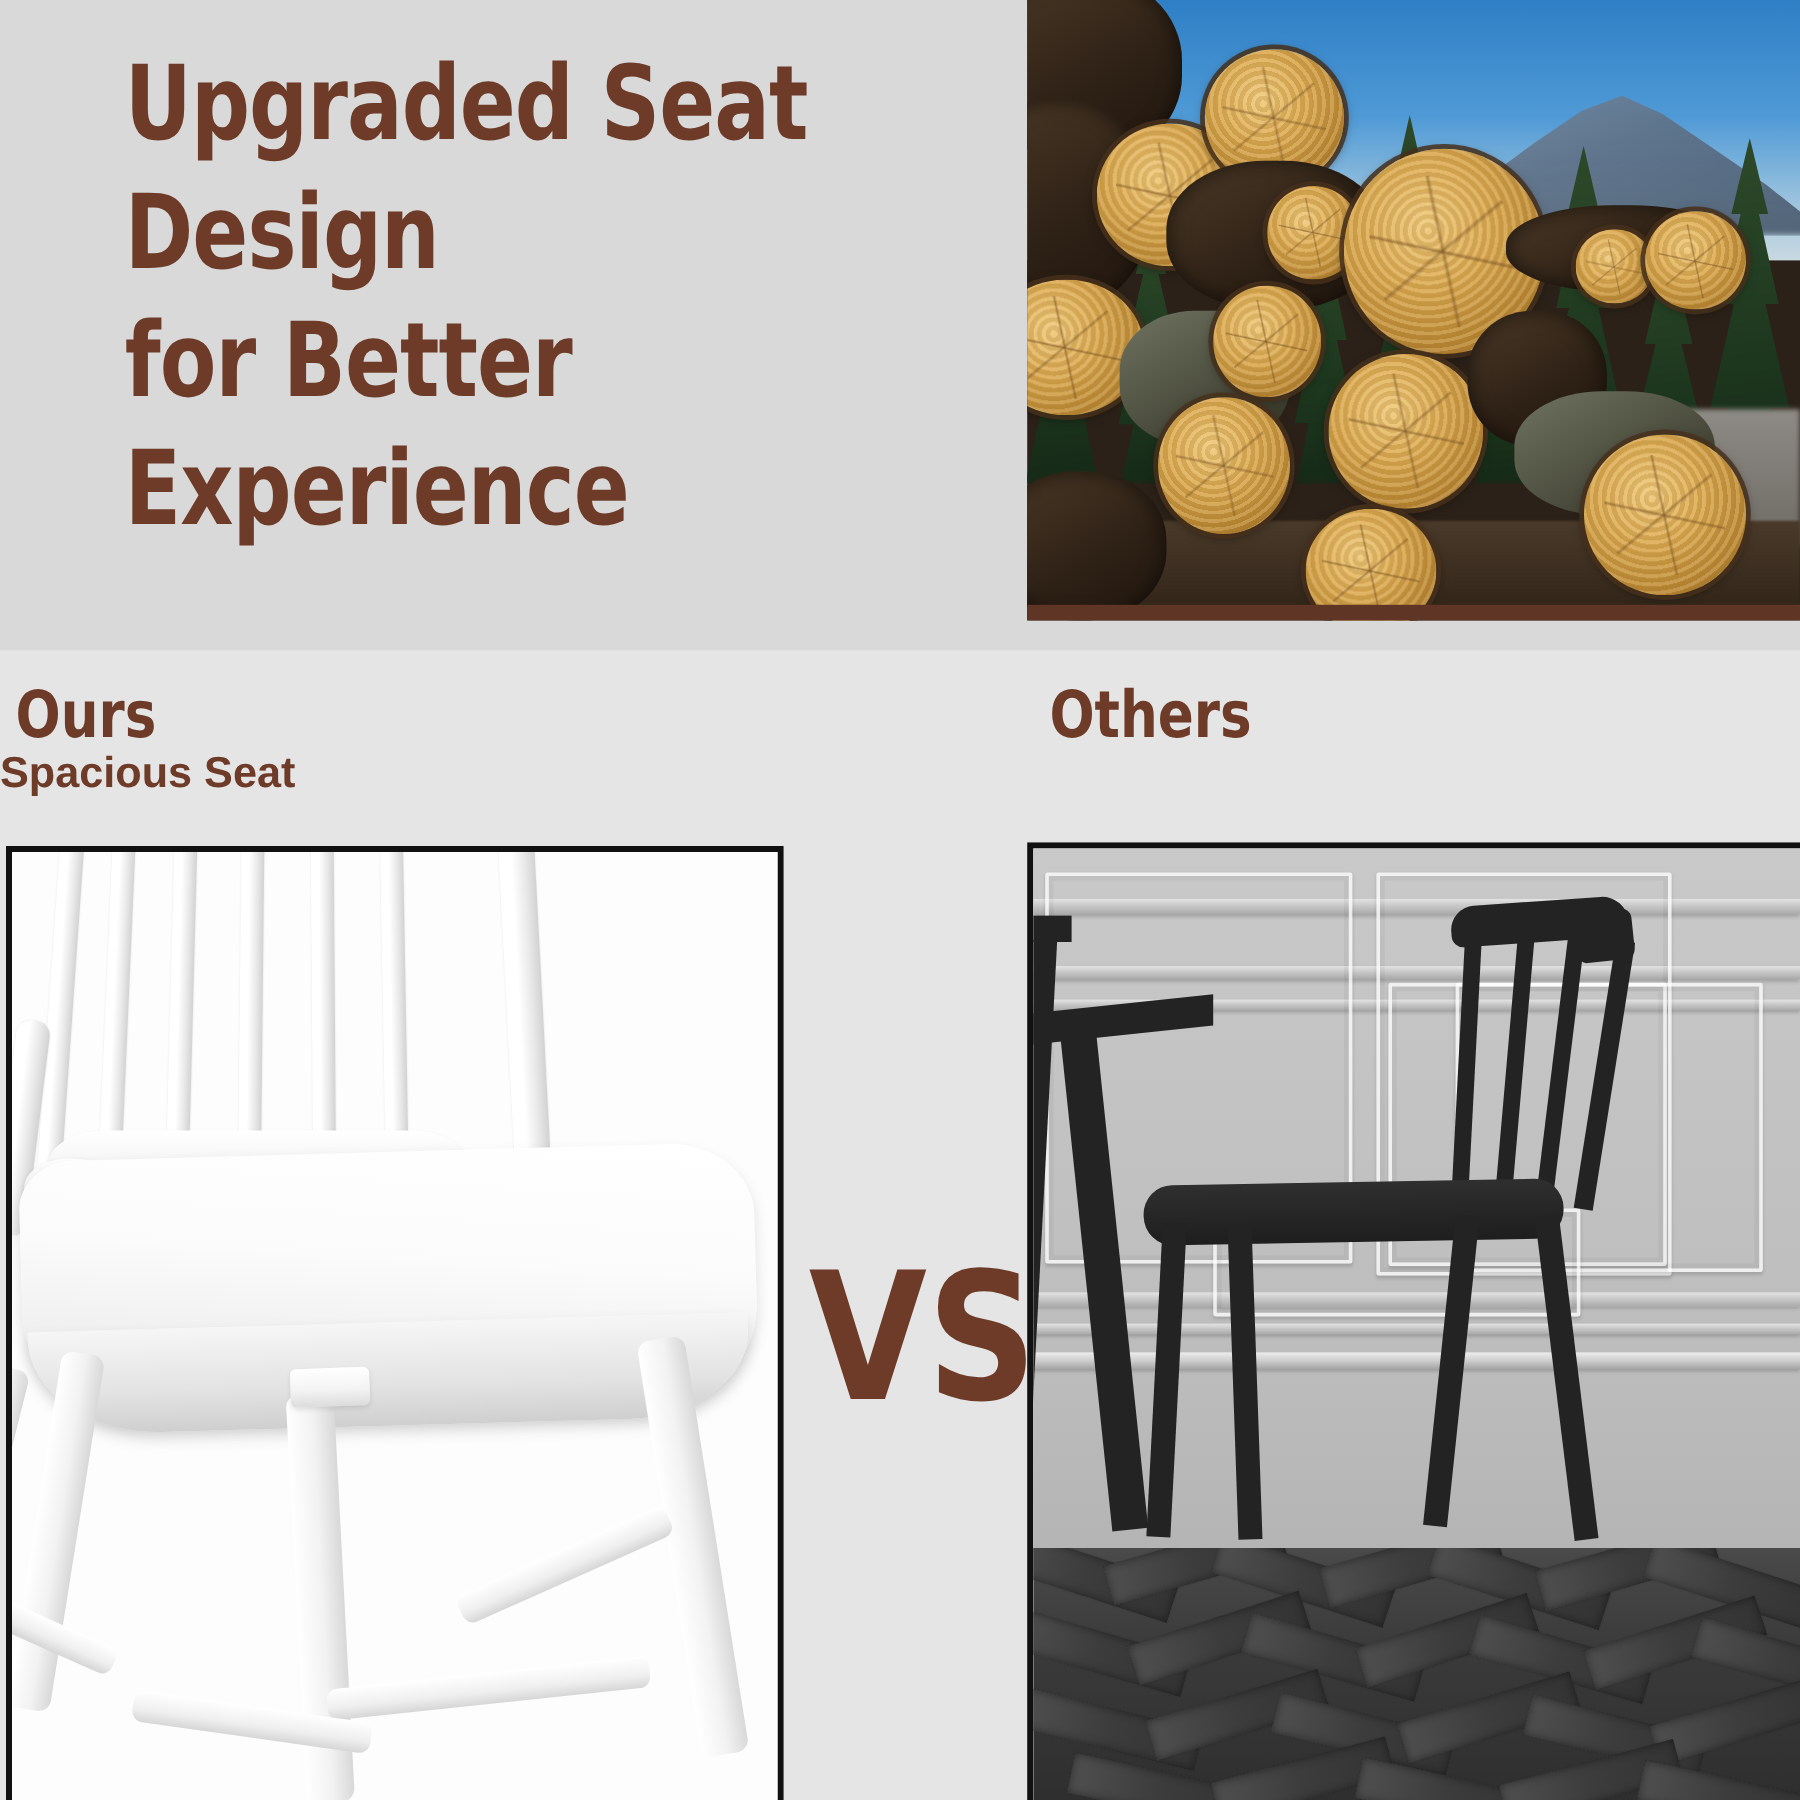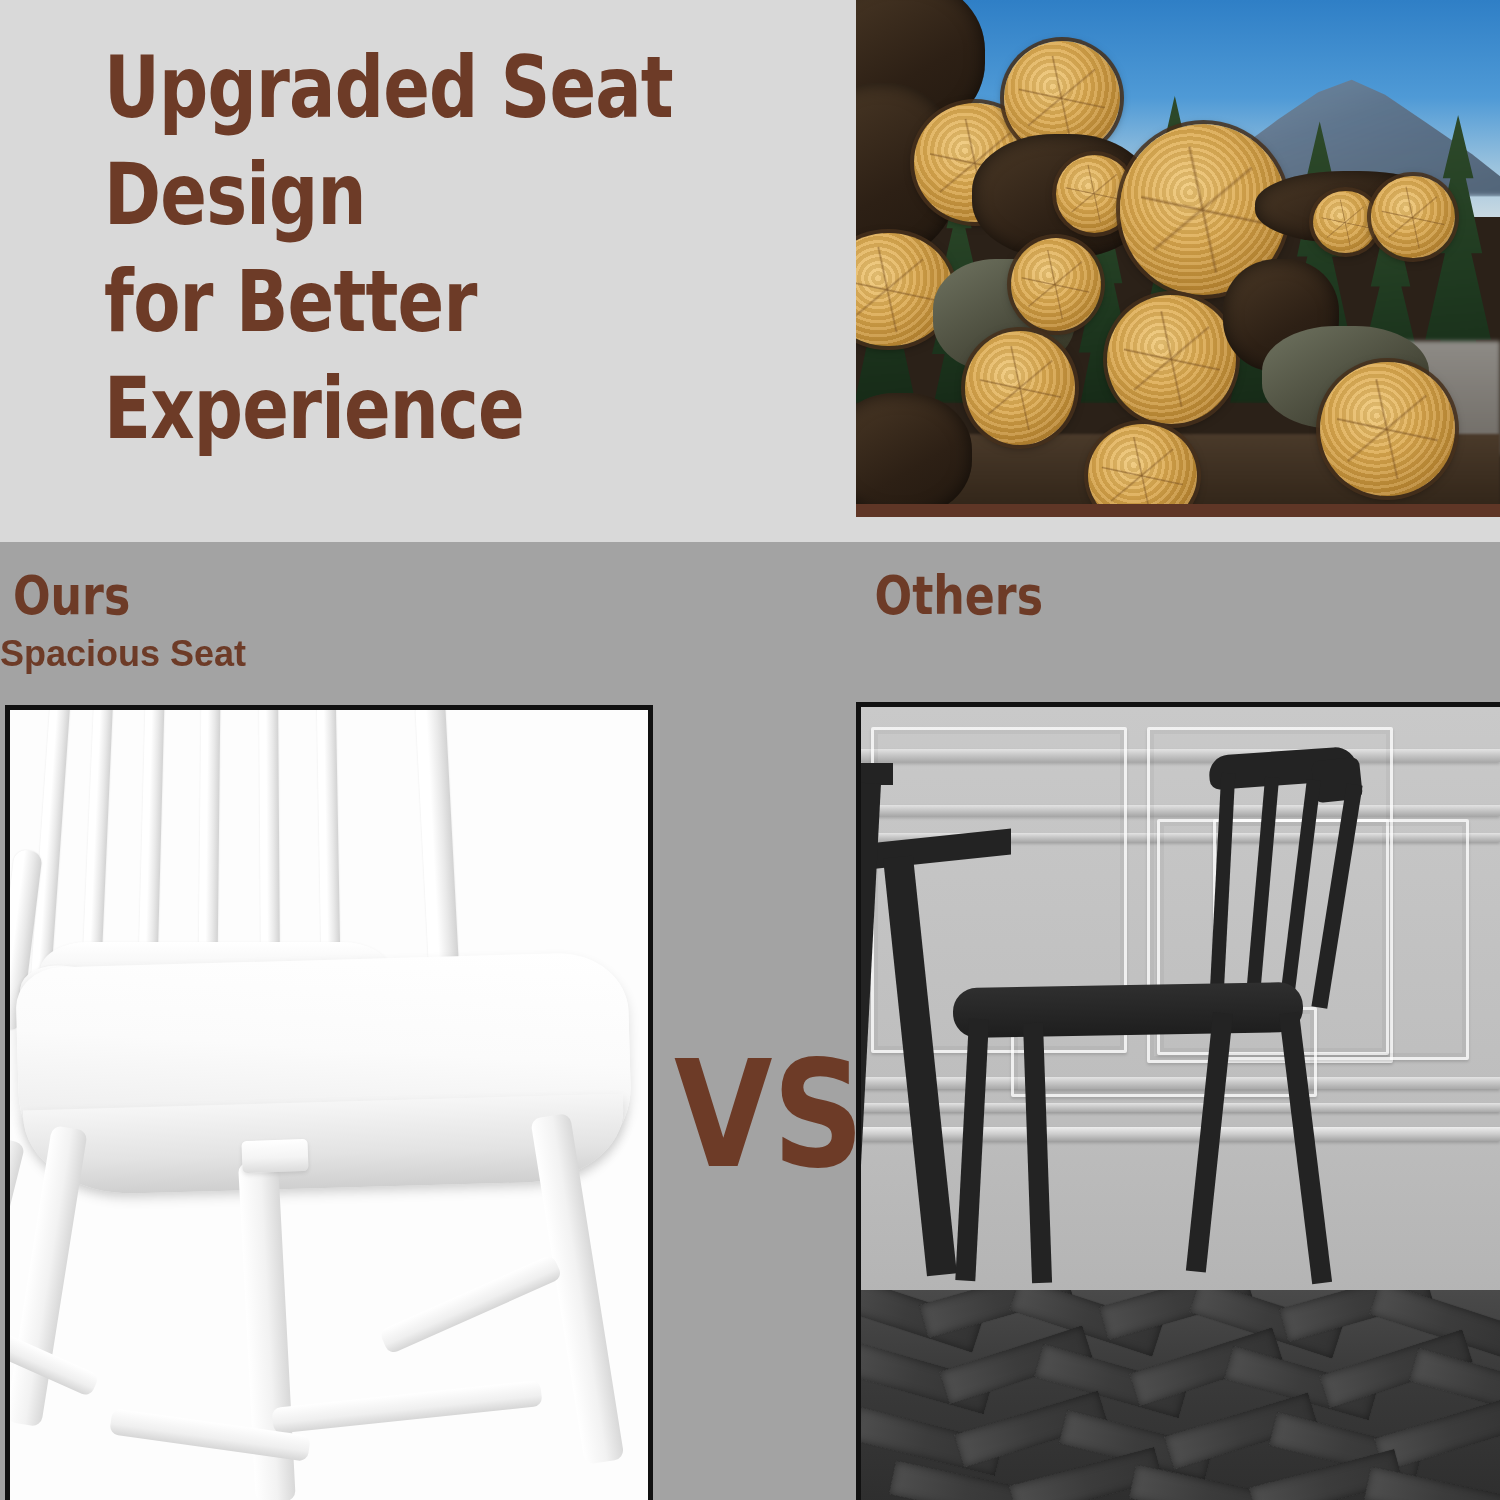--- a/index.html
+++ b/index.html
@@ -2,21 +2,21 @@
 <html><head>
 <meta charset="utf-8">
 <style>
   html,body{margin:0;padding:0;}
   body{
     width:1500px;height:1500px;
     background:#ffffff;
     font-family:"Liberation Sans", sans-serif;
     overflow:hidden;
   }
-  .stage{position:relative;width:1500px;height:1500px;overflow:hidden;background:#a3a3a3;}
+  .stage{position:relative;width:1500px;height:1500px;overflow:hidden;background:#e5e5e5;}
 
   
   .header{
     position:absolute;left:0;top:0;width:1500px;height:542px;
     background:#d9d9d9;
   }
   .headline{
     position:absolute;left:104px;top:34px;width:720px;
     color:#6d3b27;
     font-family:"DejaVu Sans", sans-serif;
@@ -109,21 +109,20 @@
     font-weight:bold;
     font-size:54px;line-height:56px;
     transform:scaleX(0.82);
     display:inline-block;
   }
   .col-head .sub{
     color:#6d3b27;
     font-family:"Liberation Sans", sans-serif;
     font-weight:bold;
     font-size:36px;line-height:40px;
-    margin-top:10px;
   }
   #ours-head{left:0;top:568px;width:648px;}
   #others-head{left:856px;top:568px;width:644px;}
 
   
   .panel{position:absolute;border:5px solid #111;background:#fff;overflow:hidden;}
   #panel-ours{left:5px;top:705px;width:638px;height:790px;}
   #panel-others{left:856px;top:702px;width:639px;height:798px;}
 
   

